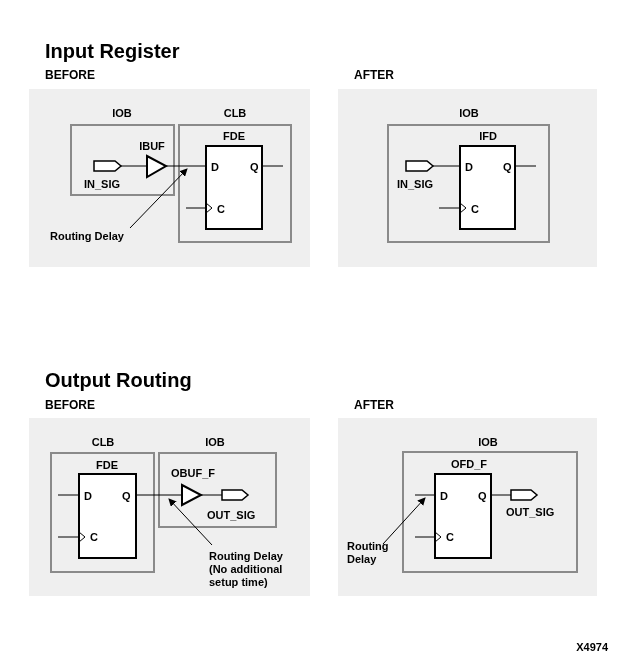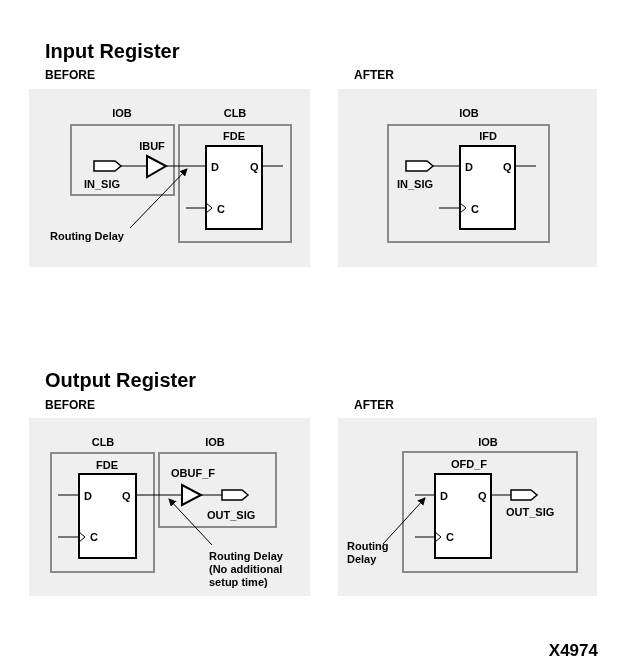--- a/index.html
+++ b/index.html
@@ -3,30 +3,30 @@
 <meta charset="utf-8">
 <style>
   html, body { margin: 0; padding: 0; background: #ffffff; }
   body { width: 624px; height: 669px; position: relative; overflow: hidden;
          font-family: "Liberation Sans", sans-serif; color: #000; }
   .section-title { position: absolute; left: 29px; font-size: 20px; font-weight: bold; margin: 16px; }
   .sub-label { position: absolute; font-size: 12px; font-weight: bold; padding-left: 16px; }
   .panel { position: absolute; background: #efefef; }
   svg { position: absolute; left: 0; top: 0; overflow: visible; }
   svg text { font-family: "Liberation Sans", sans-serif; font-weight: bold; font-size: 11px; fill: #000; }
-  .figid { position: absolute; right: 26px; top: 641px; font-size: 17px; font-weight: bold; }
+  .figid { position: absolute; right: 16px; top: 641px; font-size: 11px; font-weight: bold; }
 </style>
 </head>
 <body>
 
 <h1 class="section-title" style="top:24px;">Input Register</h1>
 <div class="sub-label" style="left:29px; top:68px;">BEFORE</div>
 <div class="sub-label" style="left:338px; top:68px;">AFTER</div>
 
-<h1 class="section-title" style="top:353px;">Output Register</h1>
+<h1 class="section-title" style="top:353px;">Output Routing</h1>
 <div class="sub-label" style="left:29px; top:398px;">BEFORE</div>
 <div class="sub-label" style="left:338px; top:398px;">AFTER</div>
 
 <div class="panel" style="left:29px; top:89px; width:281px; height:178px;"></div>
 <div class="panel" style="left:338px; top:89px; width:259px; height:178px;"></div>
 <div class="panel" style="left:29px; top:418px; width:281px; height:178px;"></div>
 <div class="panel" style="left:338px; top:418px; width:259px; height:178px;"></div>
 
 <svg width="624" height="669" viewBox="0 0 624 669">
   <defs>

